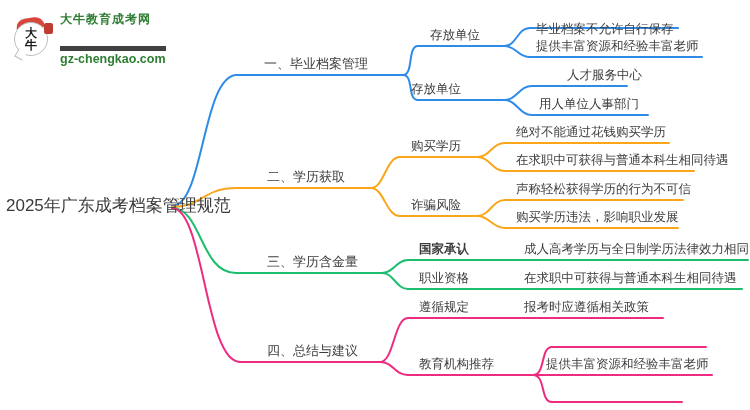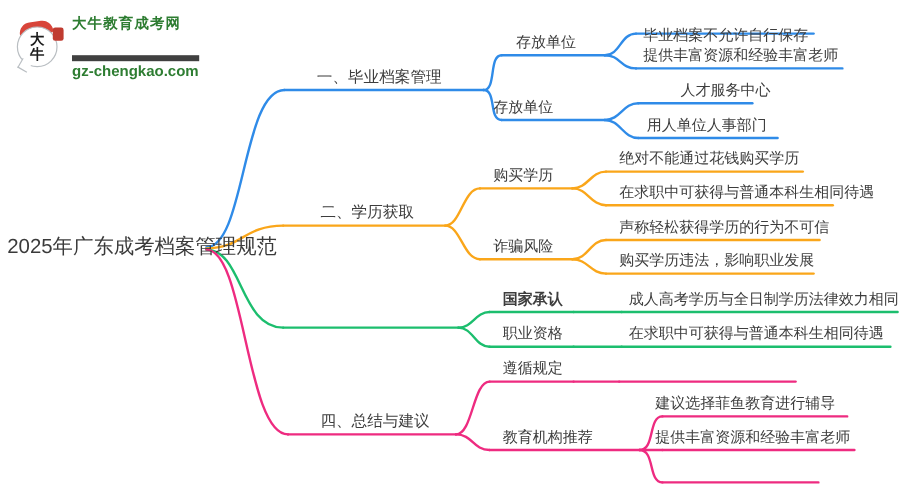--- a/index.html
+++ b/index.html
@@ -135,24 +135,25 @@
   <div class="node lv3" style="left:539px;top:97px;">用人单位人事部门</div>
 
   <div class="node lv1" style="left:267px;top:169px;">二、学历获取</div>
   <div class="node lv2" style="left:411px;top:139px;">购买学历</div>
   <div class="node lv2" style="left:411px;top:198px;">诈骗风险</div>
   <div class="node lv3" style="left:516px;top:125px;">绝对不能通过花钱购买学历</div>
   <div class="node lv3" style="left:516px;top:153px;">在求职中可获得与普通本科生相同待遇</div>
   <div class="node lv3" style="left:516px;top:182px;">声称轻松获得学历的行为不可信</div>
   <div class="node lv3" style="left:516px;top:210px;">购买学历违法，影响职业发展</div>
 
+  <div class="node lv1" style="left:267px;top:254px;">三、学历含金量</div>
   <div class="node lv2" style="left:419px;top:242px;font-weight:bold;">国家承认</div>
   <div class="node lv2" style="left:419px;top:271px;">职业资格</div>
   <div class="node lv3" style="left:524px;top:242px;">成人高考学历与全日制学历法律效力相同</div>
   <div class="node lv3" style="left:524px;top:271px;">在求职中可获得与普通本科生相同待遇</div>
 
   <div class="node lv1" style="left:267px;top:343px;">四、总结与建议</div>
   <div class="node lv2" style="left:419px;top:300px;">遵循规定</div>
   <div class="node lv2" style="left:419px;top:357px;">教育机构推荐</div>
-  <div class="node lv3" style="left:546px;top:329px;">建议选择菲鱼教育进行辅导</div>
+  <div class="node lv3" style="left:524px;top:300px;">报考时应遵循相关政策</div>
   <div class="node lv3" style="left:546px;top:357px;">提供丰富资源和经验丰富老师</div>
 
 </div>
 
 </body></html>

